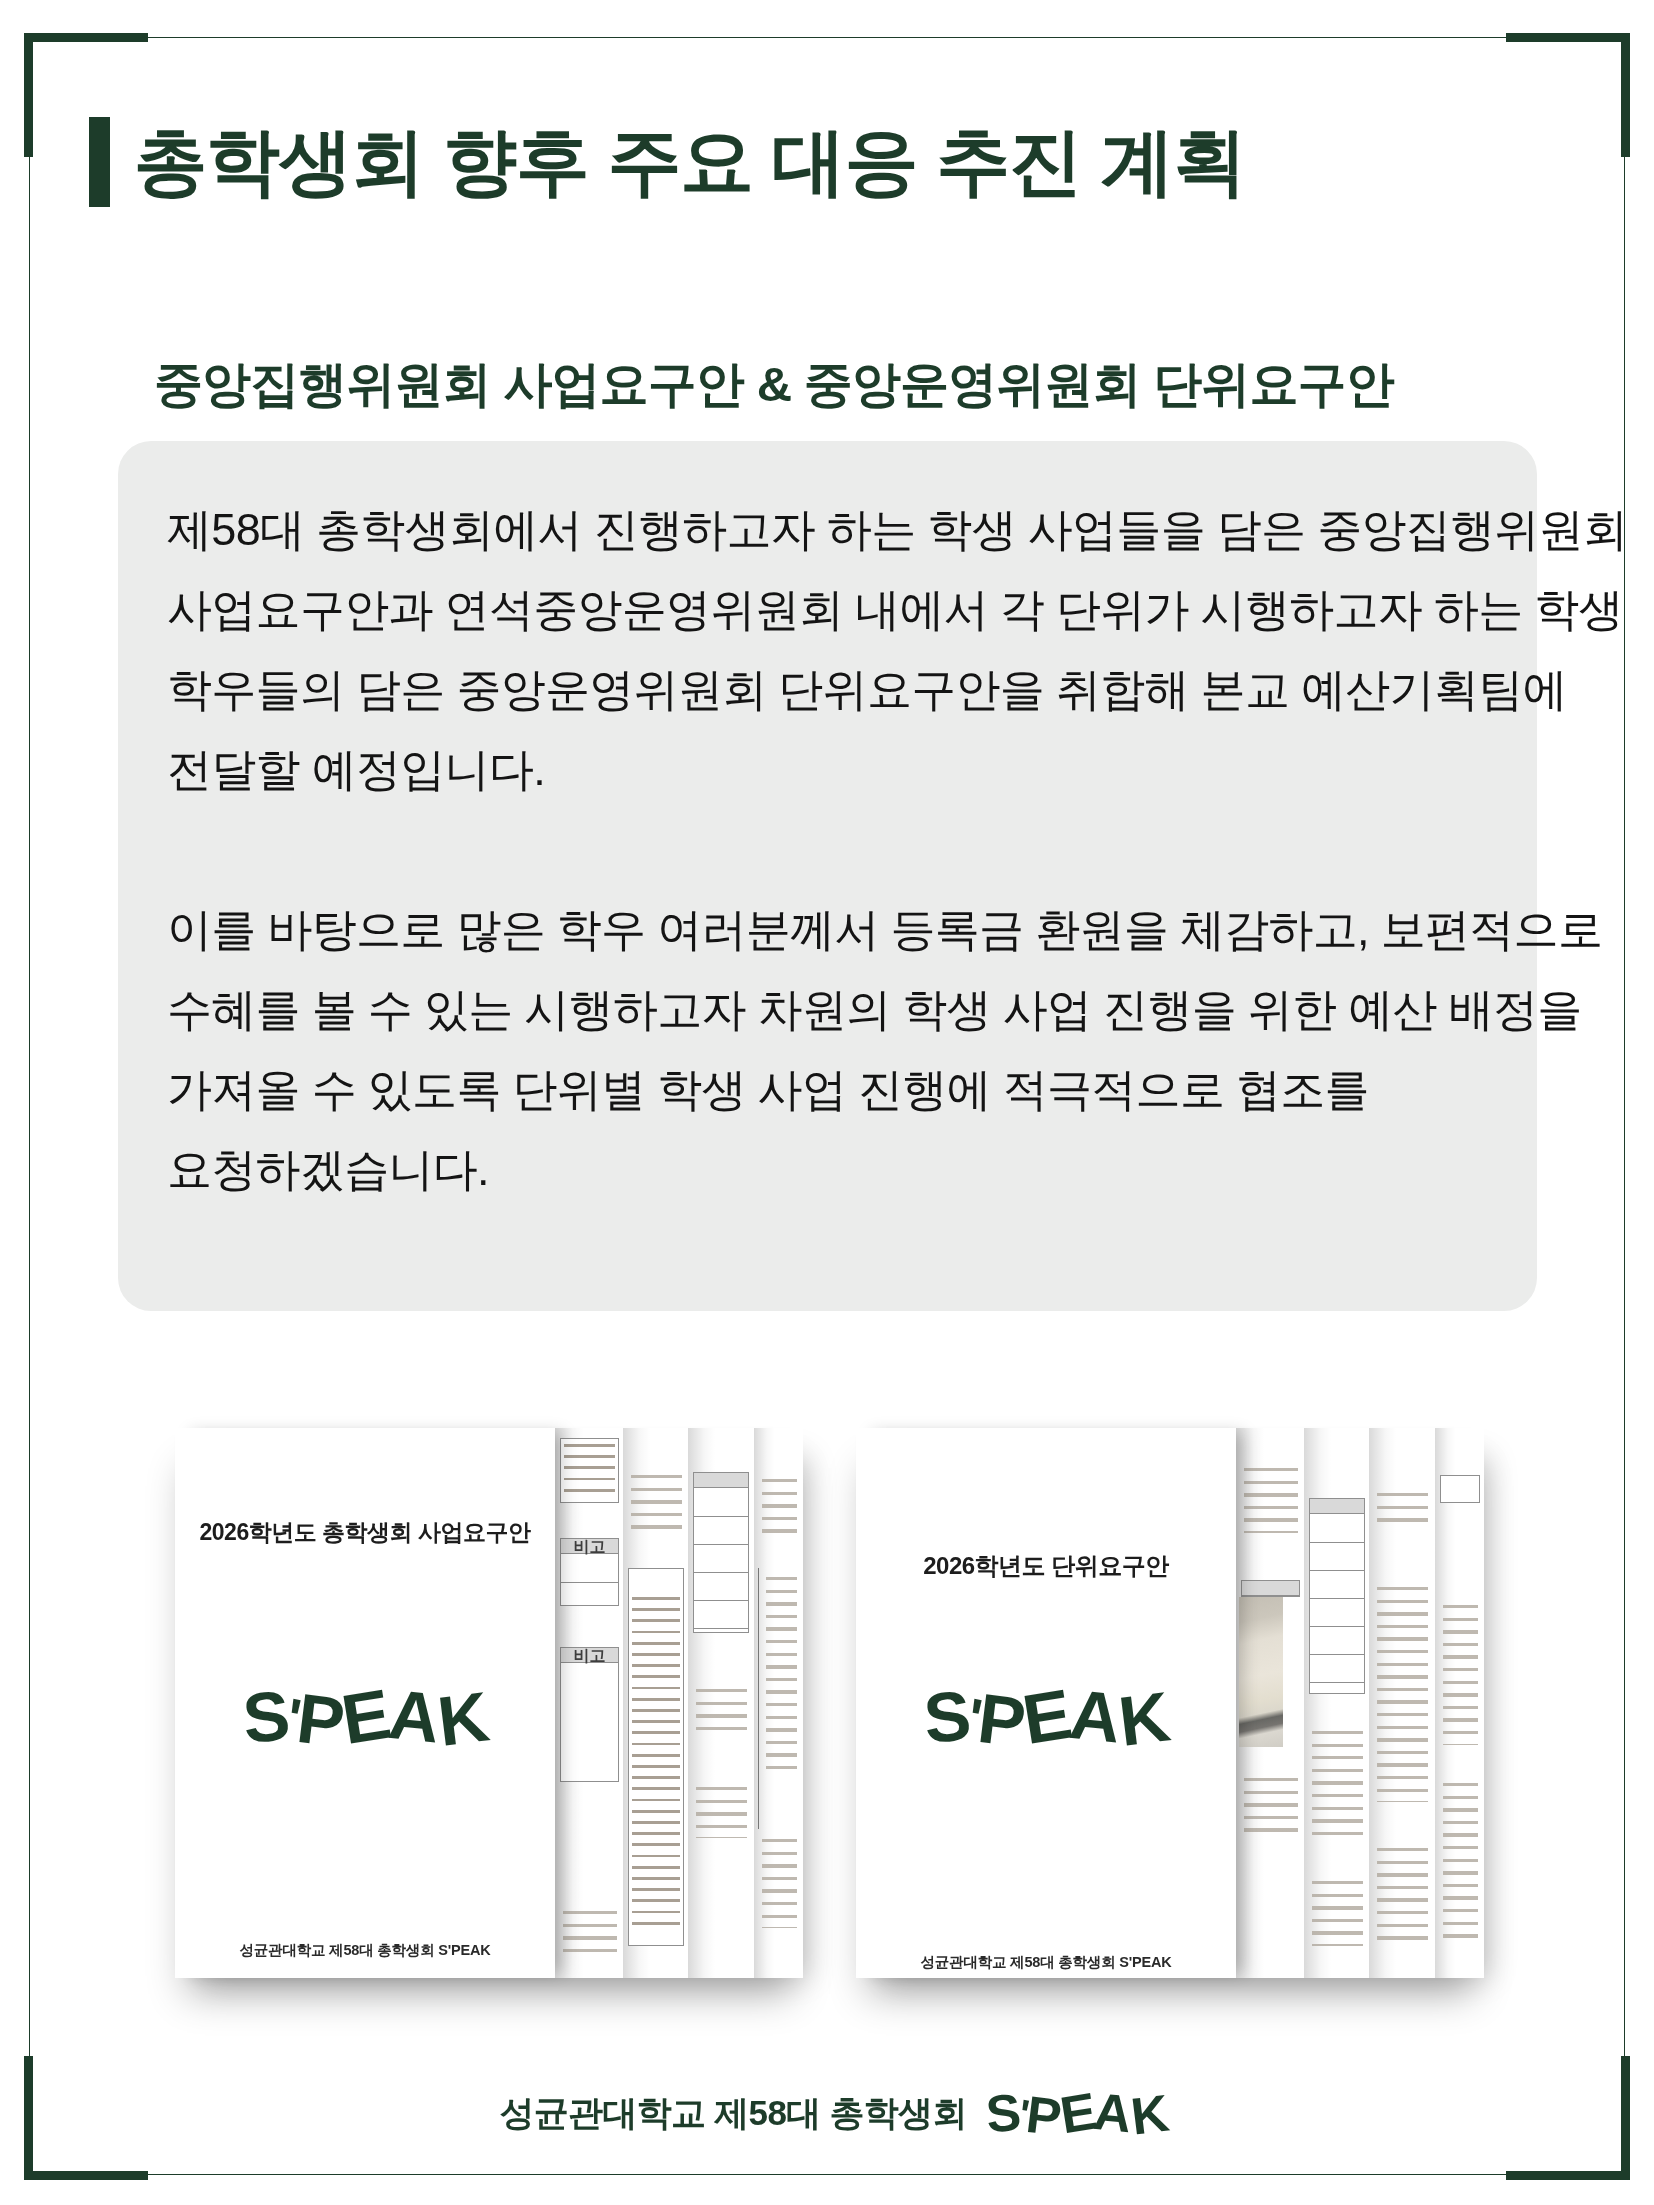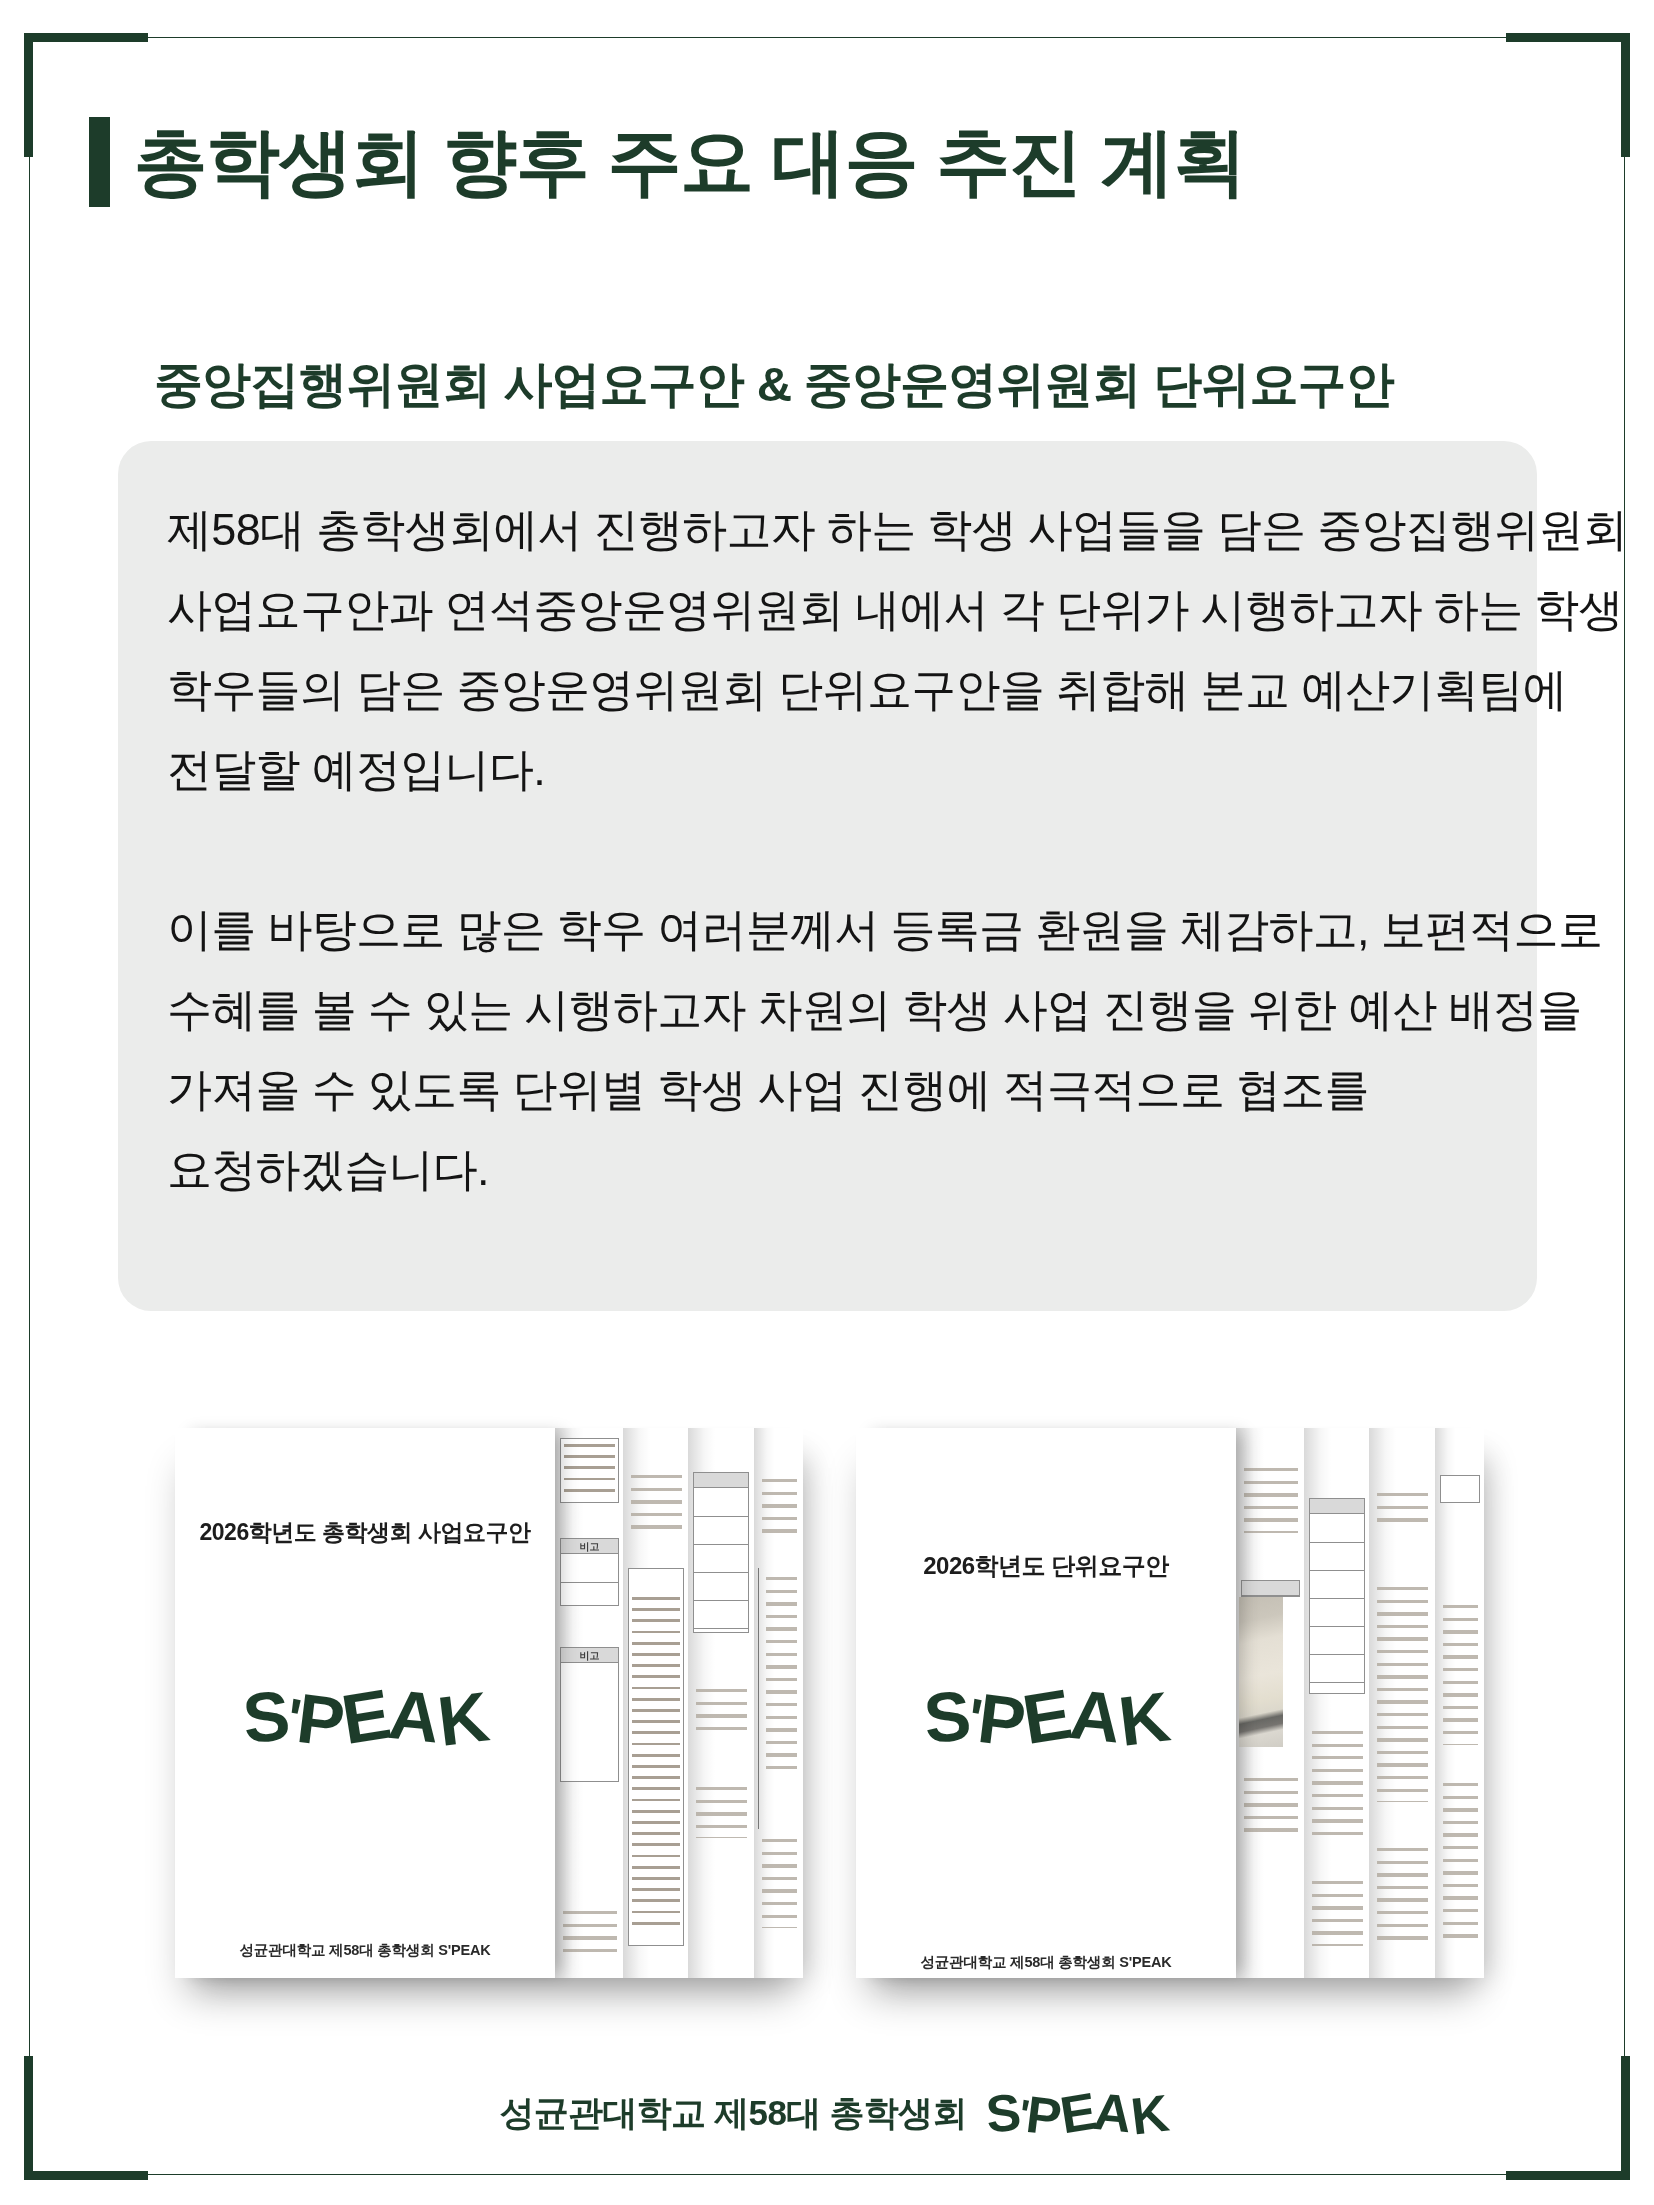--- a/index.html
+++ b/index.html
@@ -50,21 +50,21 @@
   .strip{position:absolute;top:0;height:550px;background:
          linear-gradient(to right, rgba(0,0,0,0.15), rgba(0,0,0,0.03) 26%, rgba(0,0,0,0) 42%),#ffffff;}
   .s1{left:380px;width:68px;z-index:5;}
   .s2{left:448px;width:65px;z-index:4;}
   .s3{left:513px;width:65px;z-index:3;}
   .s4{left:579px;width:49px;z-index:2;}
 
   
   .ln{position:absolute;left:8.4px;right:5.6px;background-image:repeating-linear-gradient(to bottom,#b3aca2 0 3.3px,transparent 3.3px 12.6px);opacity:.85;}
   .bx{position:absolute;left:4.7px;right:3.7px;border:0.9px solid #8f8f8f;background:#fff;overflow:hidden;}
-  .bx .hd{height:15px;background:#d9d9d9;border-bottom:0.9px solid #8f8f8f;font-size:10px;color:#3d3d3d;text-align:center;line-height:15px;font-weight:700;}
+  .bx .hd{height:15px;background:#d9d9d9;border-bottom:0.9px solid #8f8f8f;font-size:16px;color:#3d3d3d;text-align:center;line-height:15px;font-weight:700;}
   .rows{position:absolute;left:0;right:0;top:16px;bottom:0;background-image:repeating-linear-gradient(to bottom,transparent 0 27px,#8f8f8f 27px 28px);}
   .vrule{position:absolute;width:1.4px;background:#777;}
   .inlines{position:absolute;left:3.7px;right:3.7px;background-image:repeating-linear-gradient(to bottom,#a89f93 0 2.8px,transparent 2.8px 11.2px);}
 
   .photo{position:absolute;left:2.8px;width:44px;
          background:linear-gradient(168deg,#c4bfb4 0%,#ccc7bc 16%,#e4dfd4 30%,#eae5da 52%,#e3decf 68%,#dcd8cc 76%,#686864 80%,#767470 85%,#dbd8d0 89%,#d0cdc5 100%);}
 
   
   .pfooter{position:absolute;left:0;top:2087px;width:100%;display:flex;justify-content:center;align-items:center;gap:19.6px;padding-left:13px;}
   .pfooter .org{font-size:35px;font-weight:700;color:var(--g);letter-spacing:-0.7px;white-space:nowrap;}

